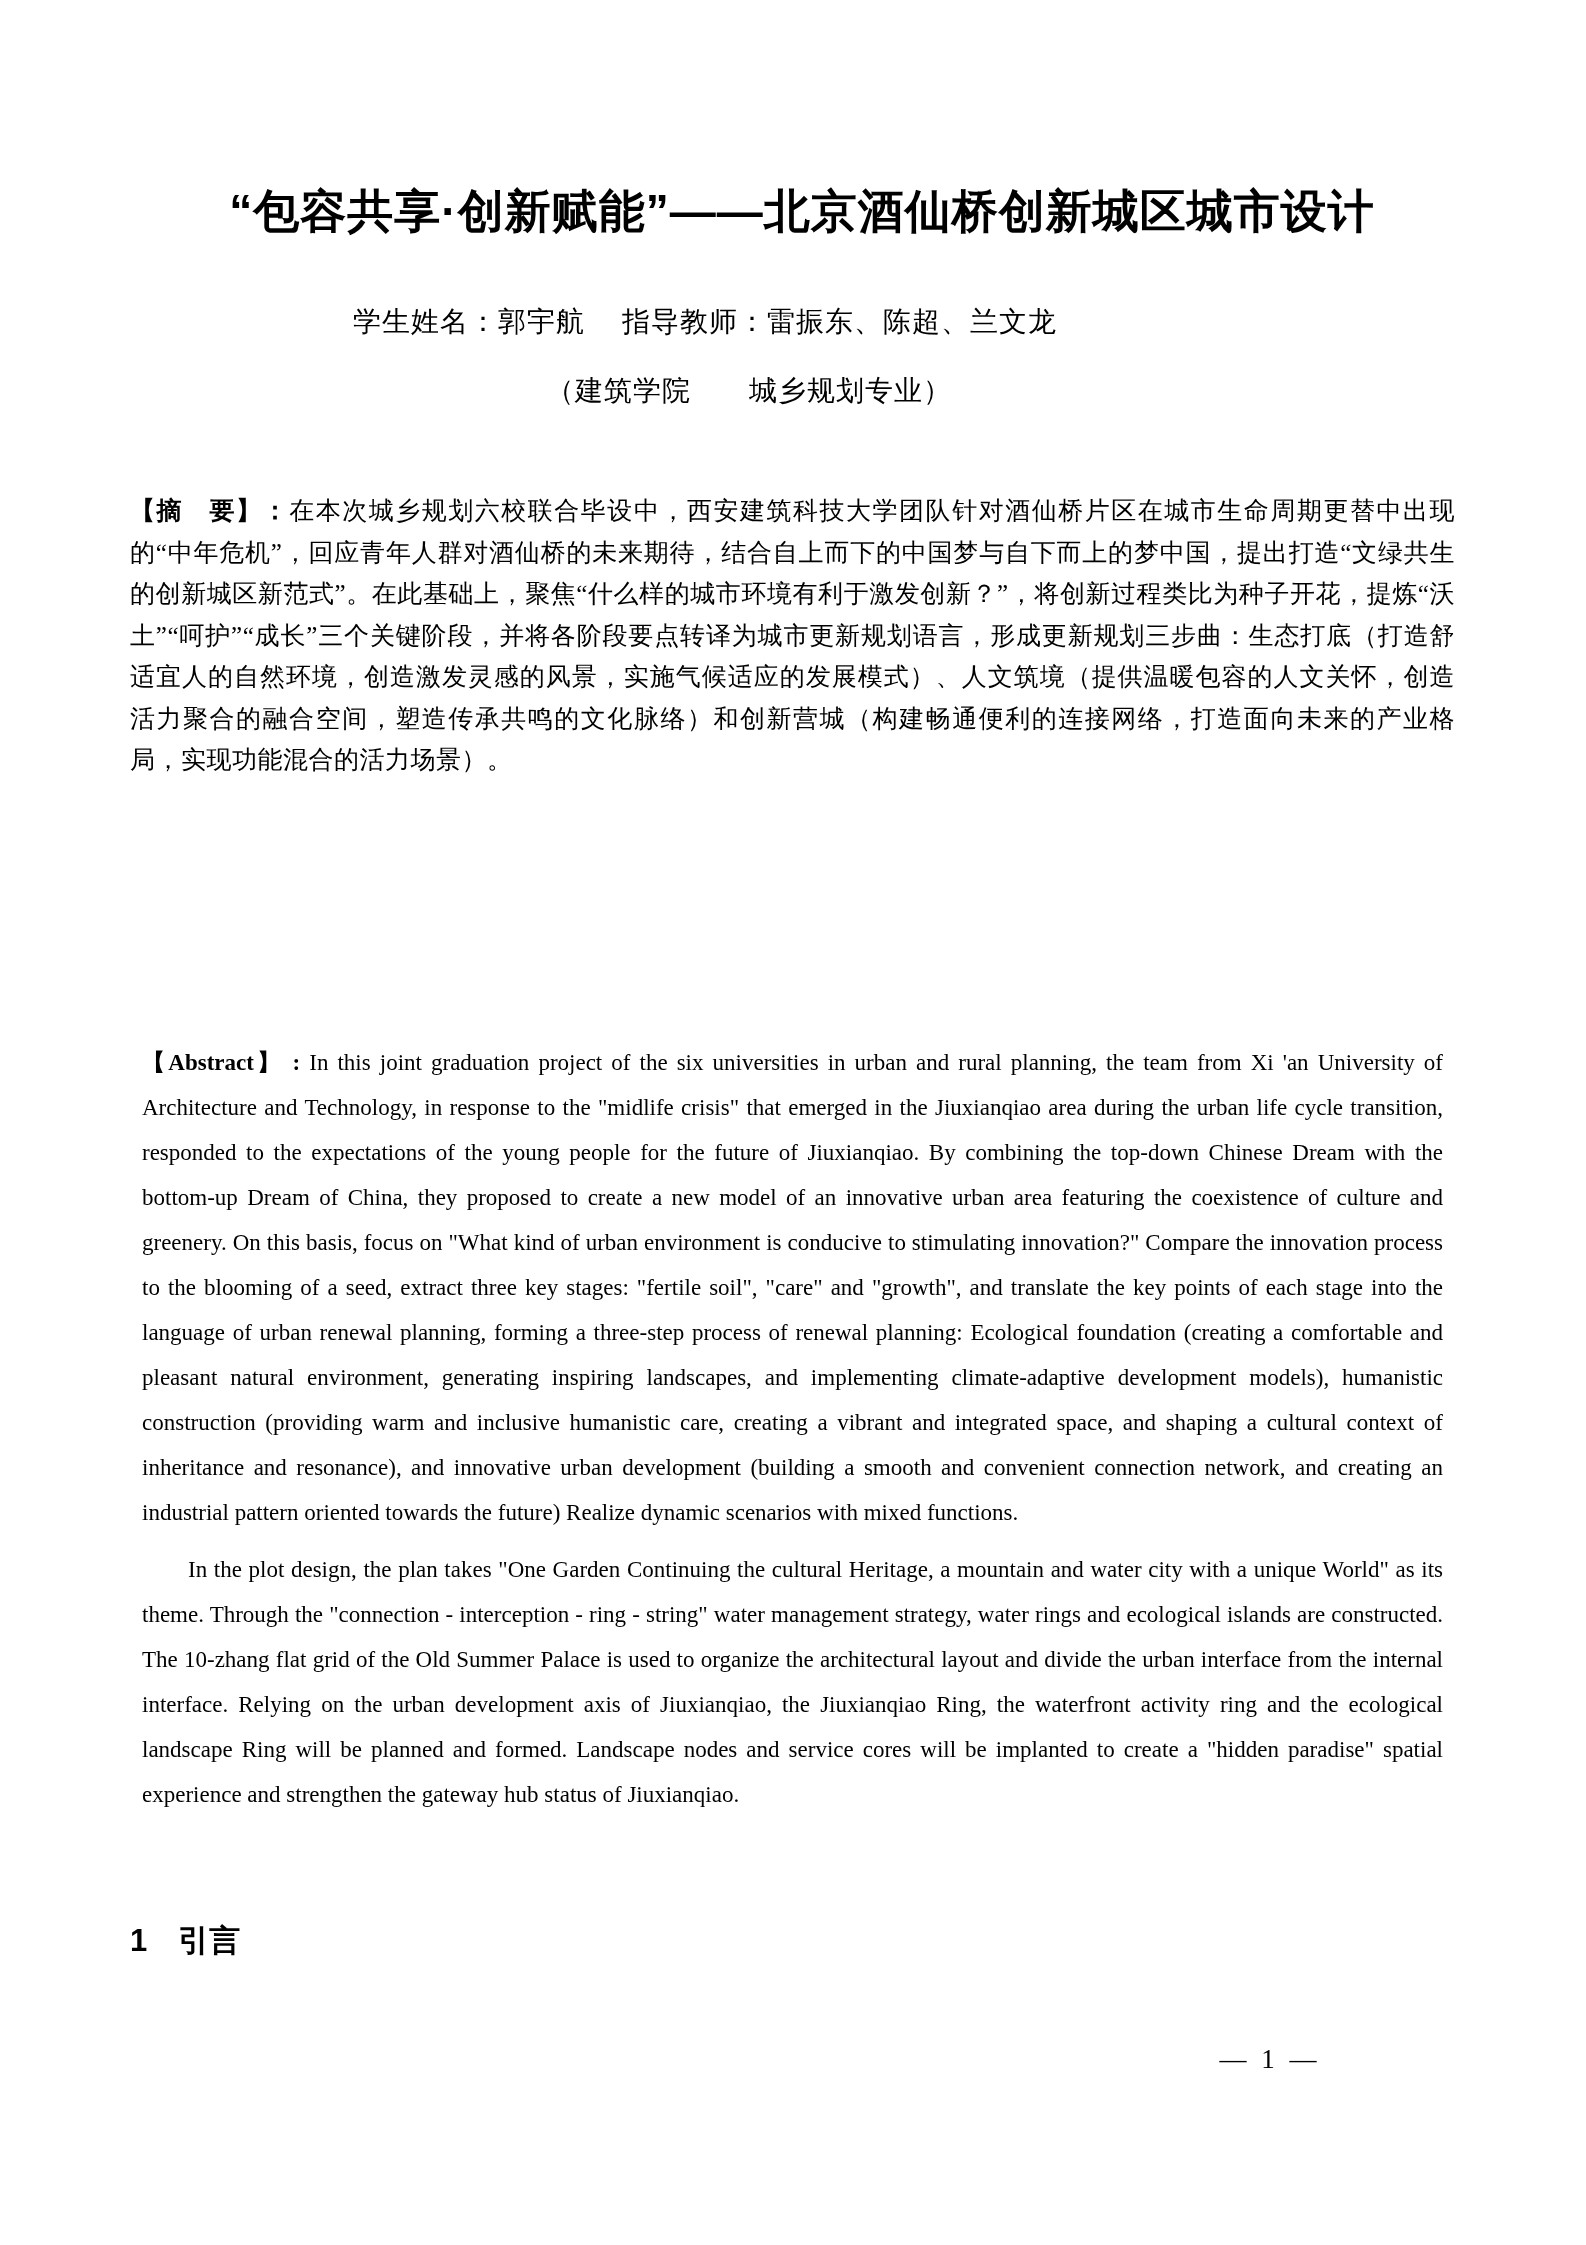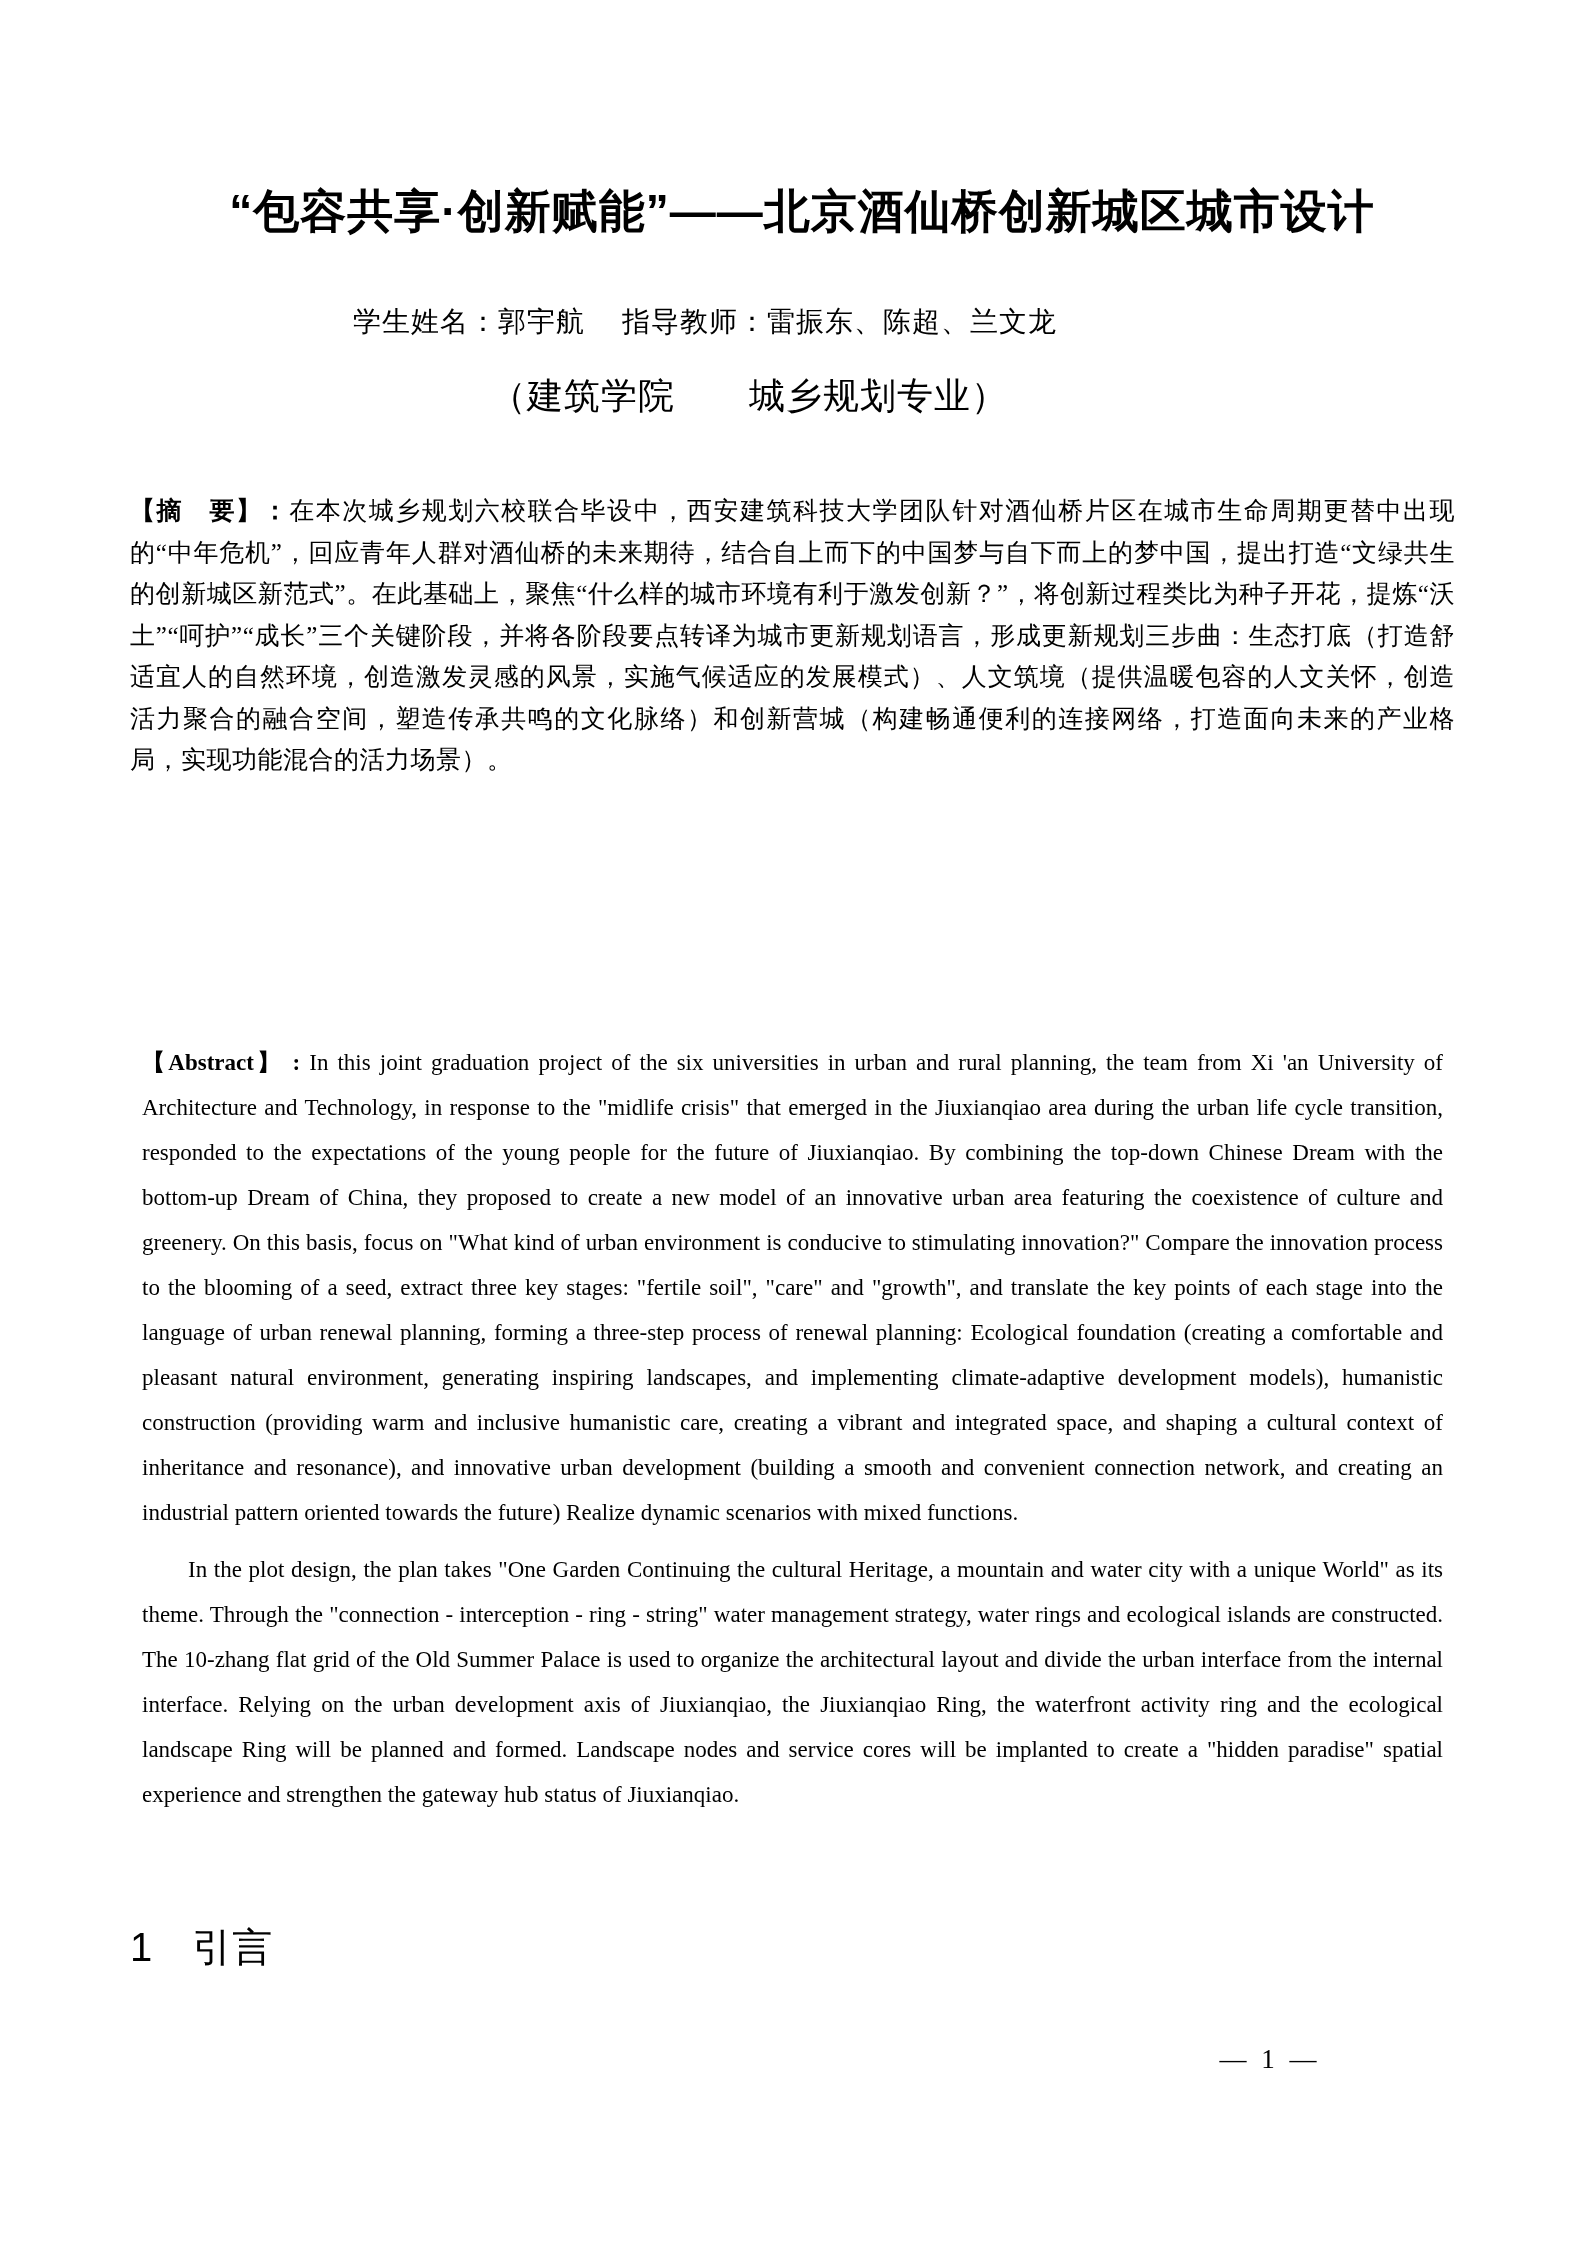--- a/index.html
+++ b/index.html
@@ -40,21 +40,21 @@
     text-align: center;
     font-size: 28px;
     letter-spacing: 1px;
   }
   .affiliation {
     top: 372px;
     left: 0;
     width: 1498px;
     position: absolute;
     text-align: center;
-    font-size: 36px;
+    font-size: 28px;
     letter-spacing: 1px;
   }
   .abs-cn {
     top: 490px;
   }
   .abs-cn p {
     margin: 0;
     font-size: 25px;
     line-height: 41.5px;
     text-align: justify;
@@ -70,22 +70,22 @@
     text-align: justify;
   }
   .indent-cn { text-indent: 50px; }
   .indent-en { text-indent: 46px; }
   .lbl { font-weight: bold; }
   .section-heading {
     position: absolute;
     top: 1920px;
     left: 130px;
     margin: 0;
-    font-size: 40px;
-    font-weight: normal;
+    font-size: 31px;
+    font-weight: bold;
     font-family: "Liberation Sans", "DejaVu Sans", sans-serif;
   }
   .page-number {
     position: absolute;
     top: 2044px;
     left: 1150px;
     width: 240px;
     text-align: center;
     font-size: 27px;
     letter-spacing: 4px;

